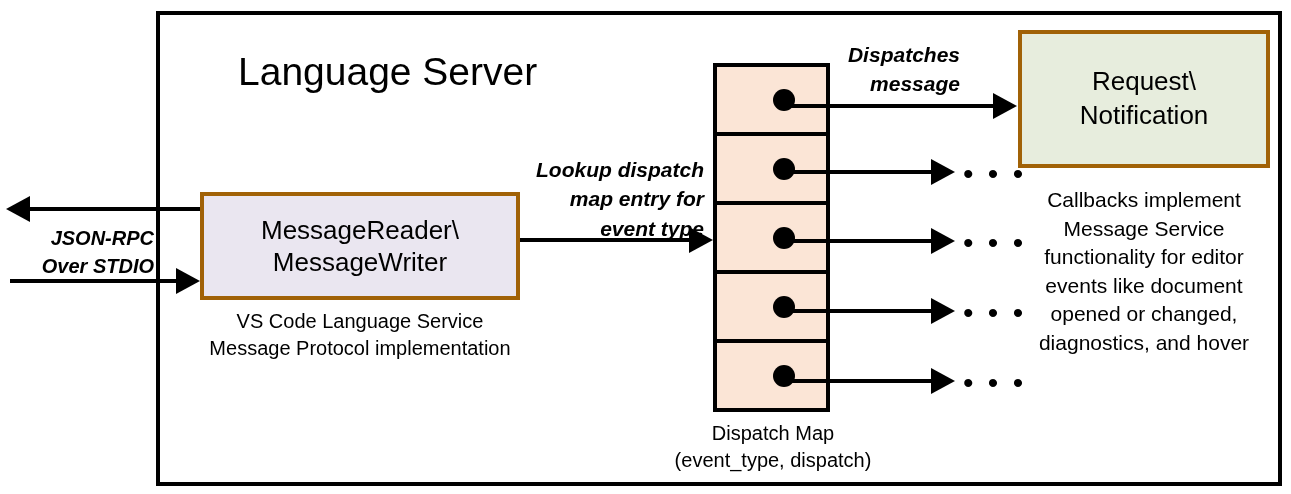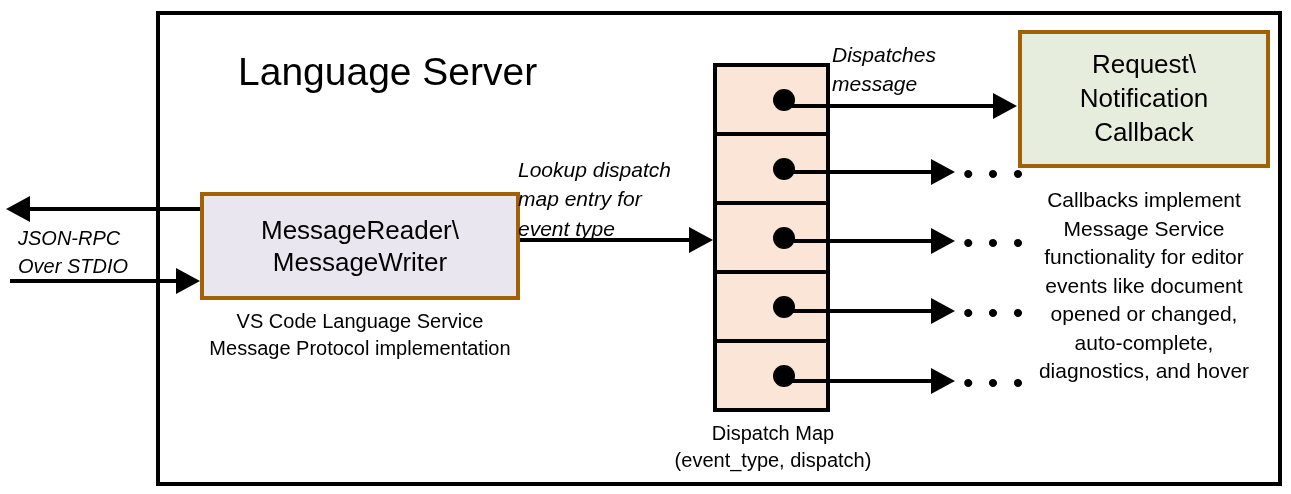--- a/index.html
+++ b/index.html
@@ -115,23 +115,24 @@
     top: 186px;
     width: 272px;
     font-size: 21px;
     line-height: 1.36;
   }
 
   
   .edge-label {
     position: absolute;
     font-style: italic;
-    text-align: left;
+    text-align: right;
     font-size: 21px;
     line-height: 1.4;
+    font-weight: bold;
   }
   #stdio-label {
     left: 18px;
     top: 224px;
     width: 136px;
     font-size: 20px;
   }
   #lookup-label {
     left: 518px;
     top: 155px;
@@ -266,26 +267,24 @@
   <div class="ellipsis" style="left:963px; top:298px;">• • •</div>
 
   <div class="hline" style="left:782px; top:379px; width:151px;"></div>
   <div class="arrow-right" style="left:931px; top:368px;"></div>
   <div class="ellipsis" style="left:963px; top:368px;">• • •</div>
 
   <div id="callback-box" class="node-box">
     <div>
       <div>Request\</div>
       <div>Notification</div>
-      <div>Callback</div>
     </div>
   </div>
   <div id="callback-caption" class="caption">
     <div>Callbacks implement</div>
     <div>Message Service</div>
     <div>functionality for editor</div>
     <div>events like document</div>
     <div>opened or changed,</div>
-    <div>auto-complete,</div>
     <div>diagnostics, and hover</div>
   </div>
 
 </div>
 
 </body></html>

